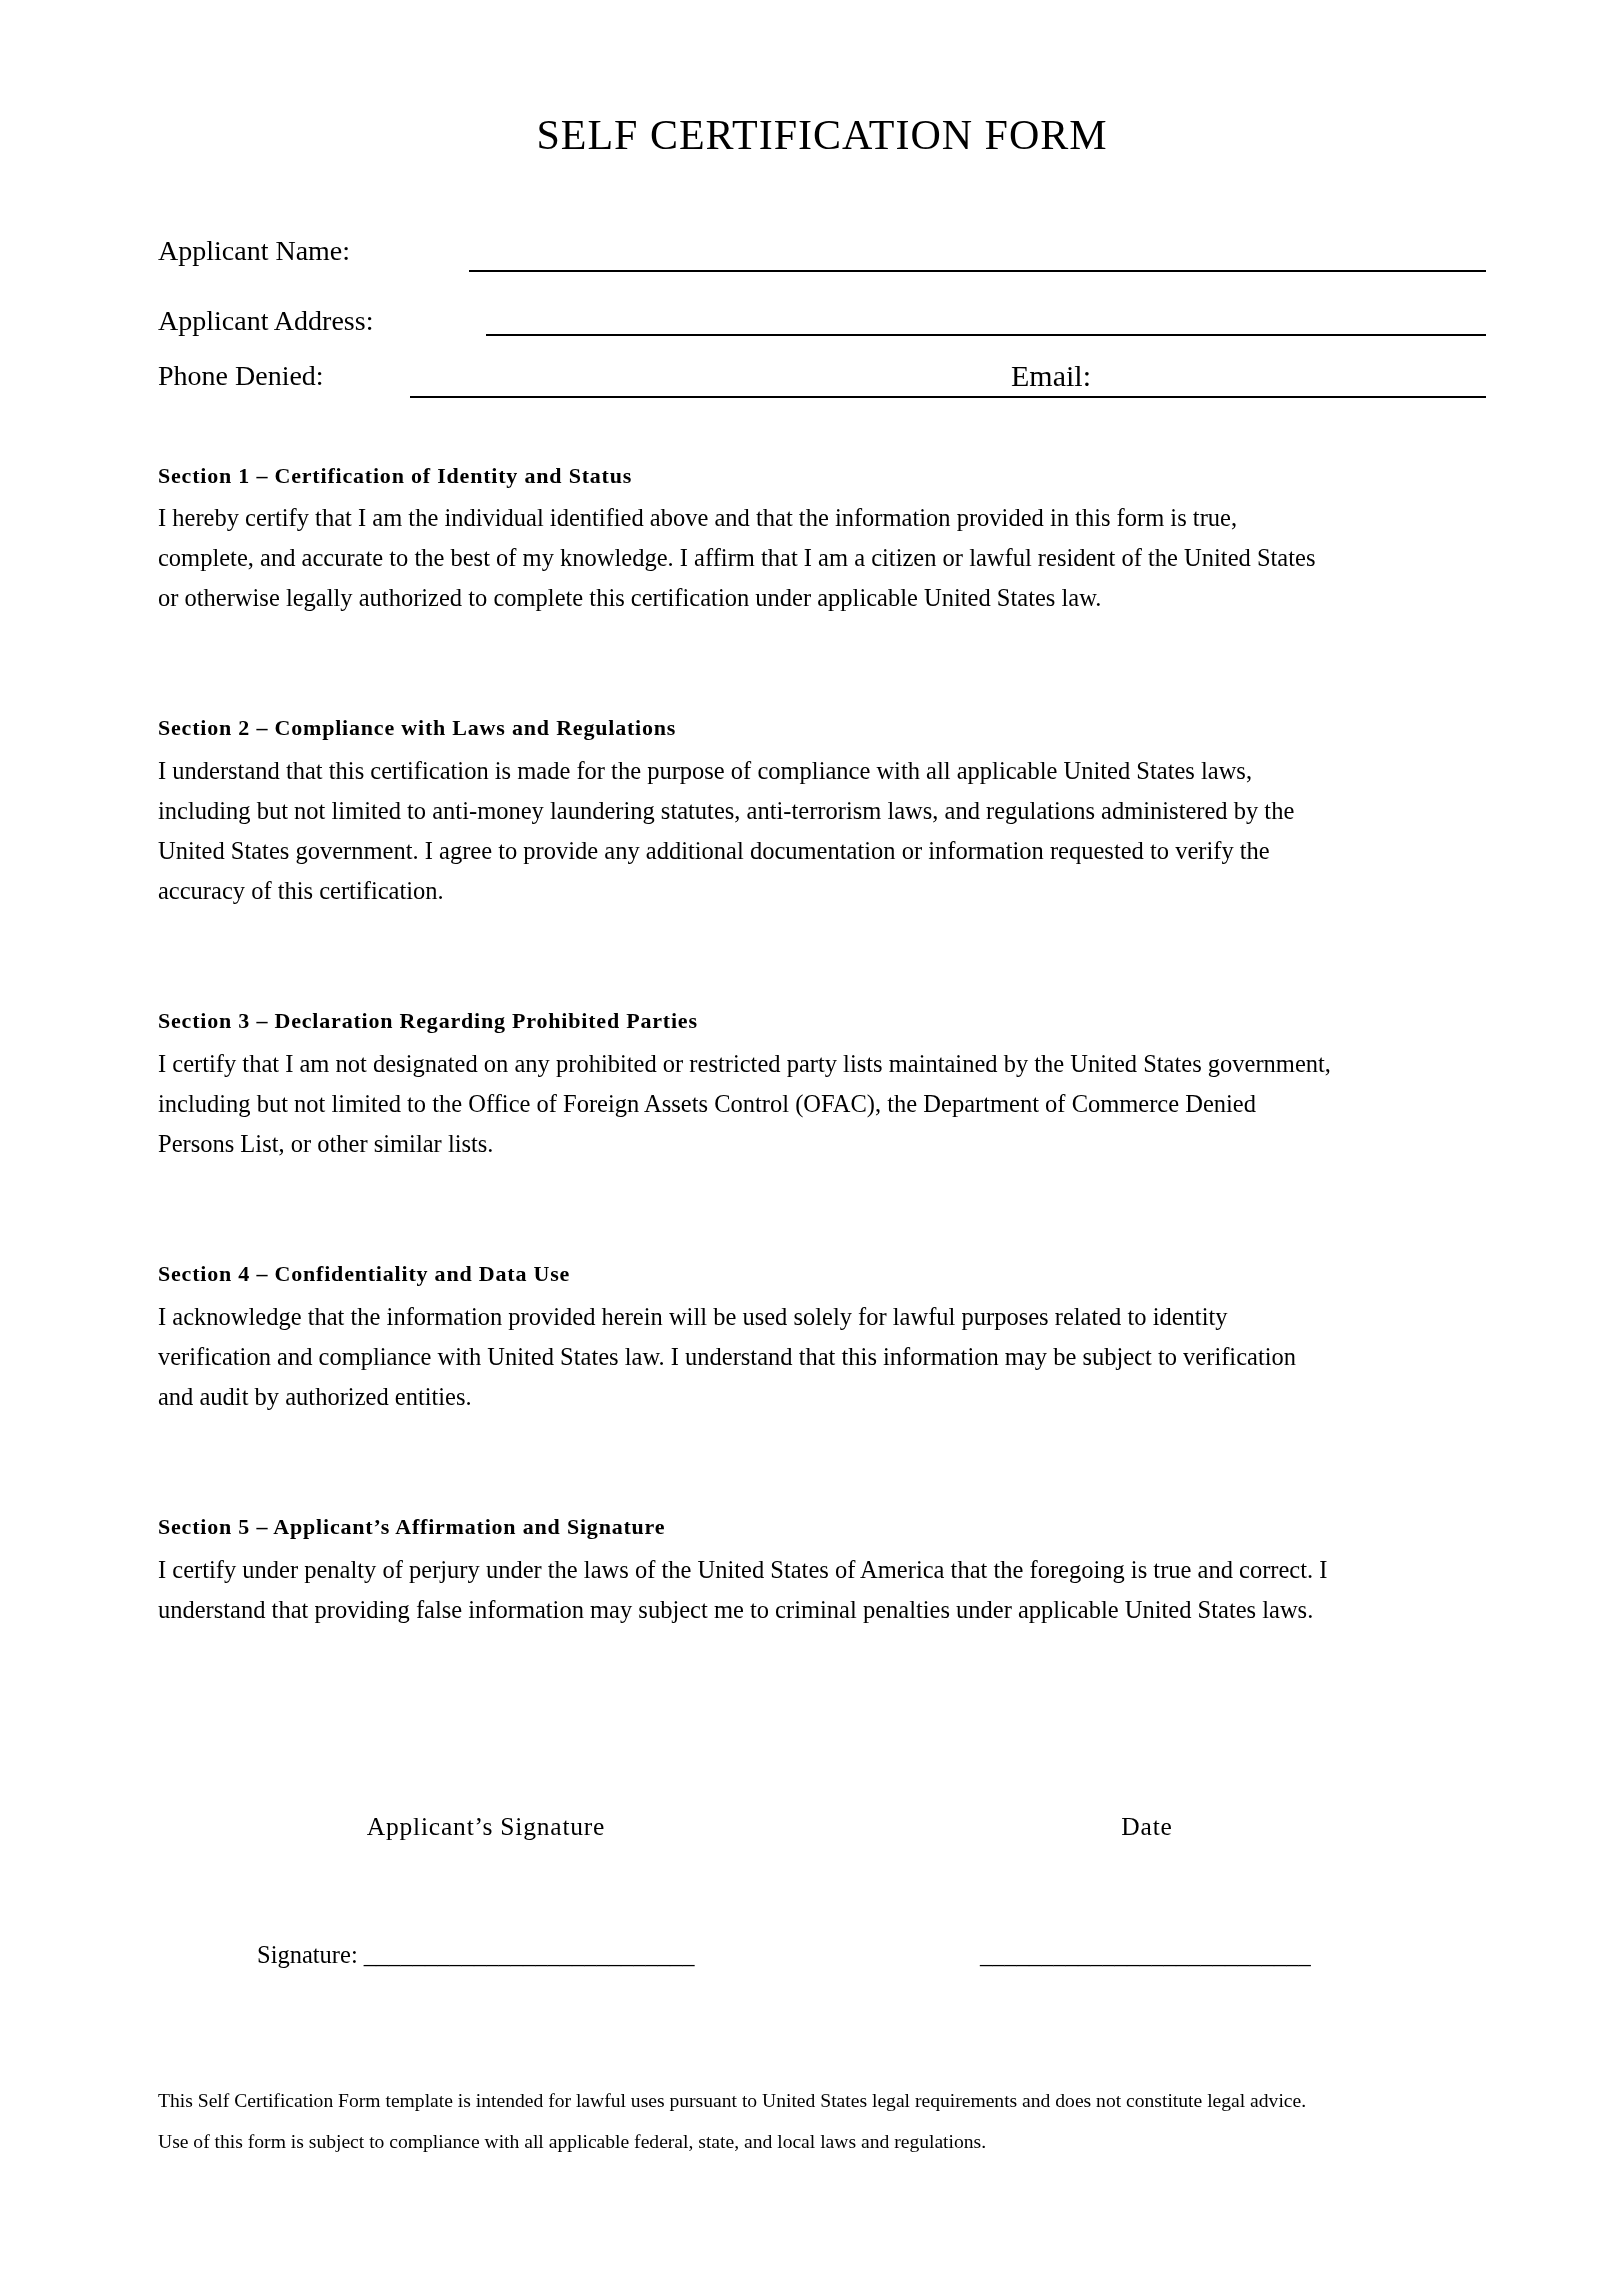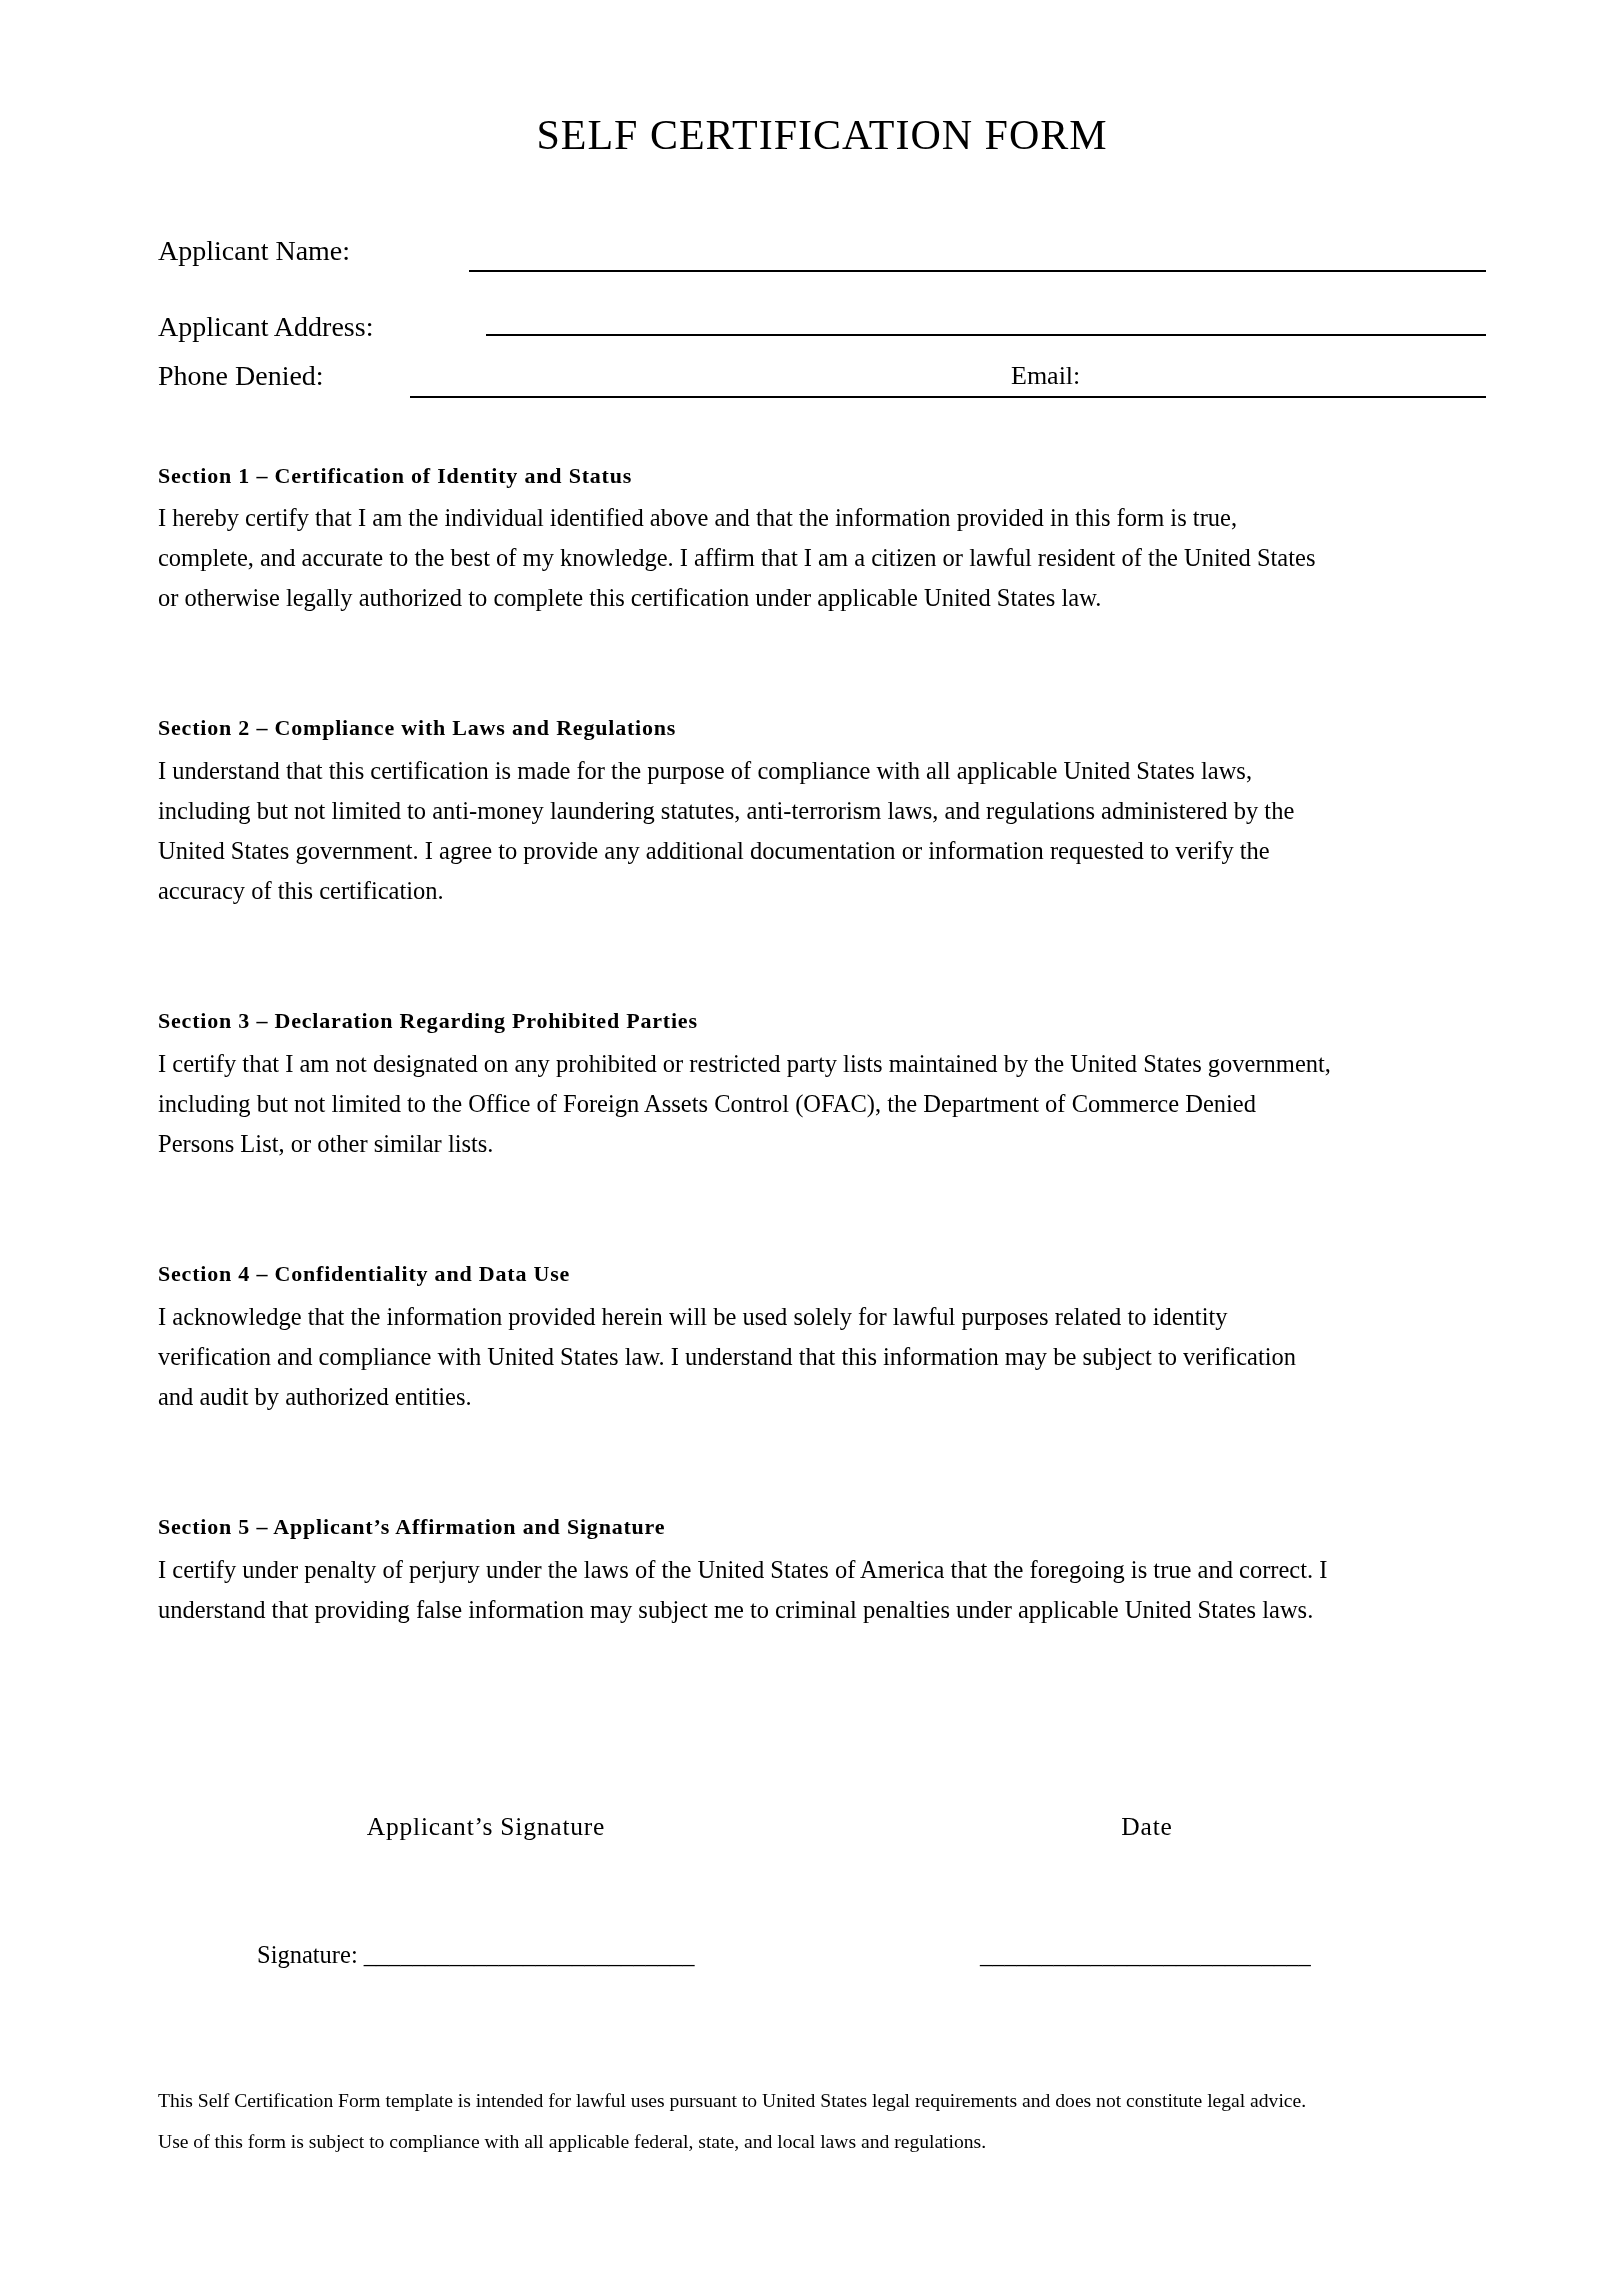--- a/index.html
+++ b/index.html
@@ -35,21 +35,21 @@
     line-height: 29px;
   }
   .f-line {
     position: absolute;
     right: 0;
     border-bottom: 2.9px solid #000;
     height: 0;
   }
   .email-label {
     position: absolute;
-    font-size: 26px;
+    font-size: 30px;
     line-height: 29px;
     font-family: Liberation Serif, serif;
   }
   .sections { margin-top: 23.5px; }
   .section { margin-bottom: 90px; }
   .section:last-child { margin-bottom: 8px; }
   .section-heading {
     font-size: 22px;
     font-weight: 700;
     letter-spacing: 0.8px;
@@ -96,21 +96,21 @@
 <body>
 
 <div class="page">
 
   <h1 class="title">SELF CERTIFICATION FORM</h1>
 
   <div class="fields">
     <span class="f-label" style="top:9.8px">Applicant Name:</span>
     <div class="f-line" style="left:311px; top:44px"></div>
 
-    <span class="f-label" style="top:86px">Applicant Address:</span>
+    <span class="f-label" style="top:80px">Applicant Address:</span>
     <div class="f-line" style="left:328px; top:108px"></div>
 
     <span class="f-label" style="top:135px">Phone Denied:</span>
     <div class="f-line" style="left:252px; top:170px"></div>
     <span class="email-label" style="left:853px; top:135px">Email:</span>
   </div>
 
   <div class="sections">
 
     <div class="section">

